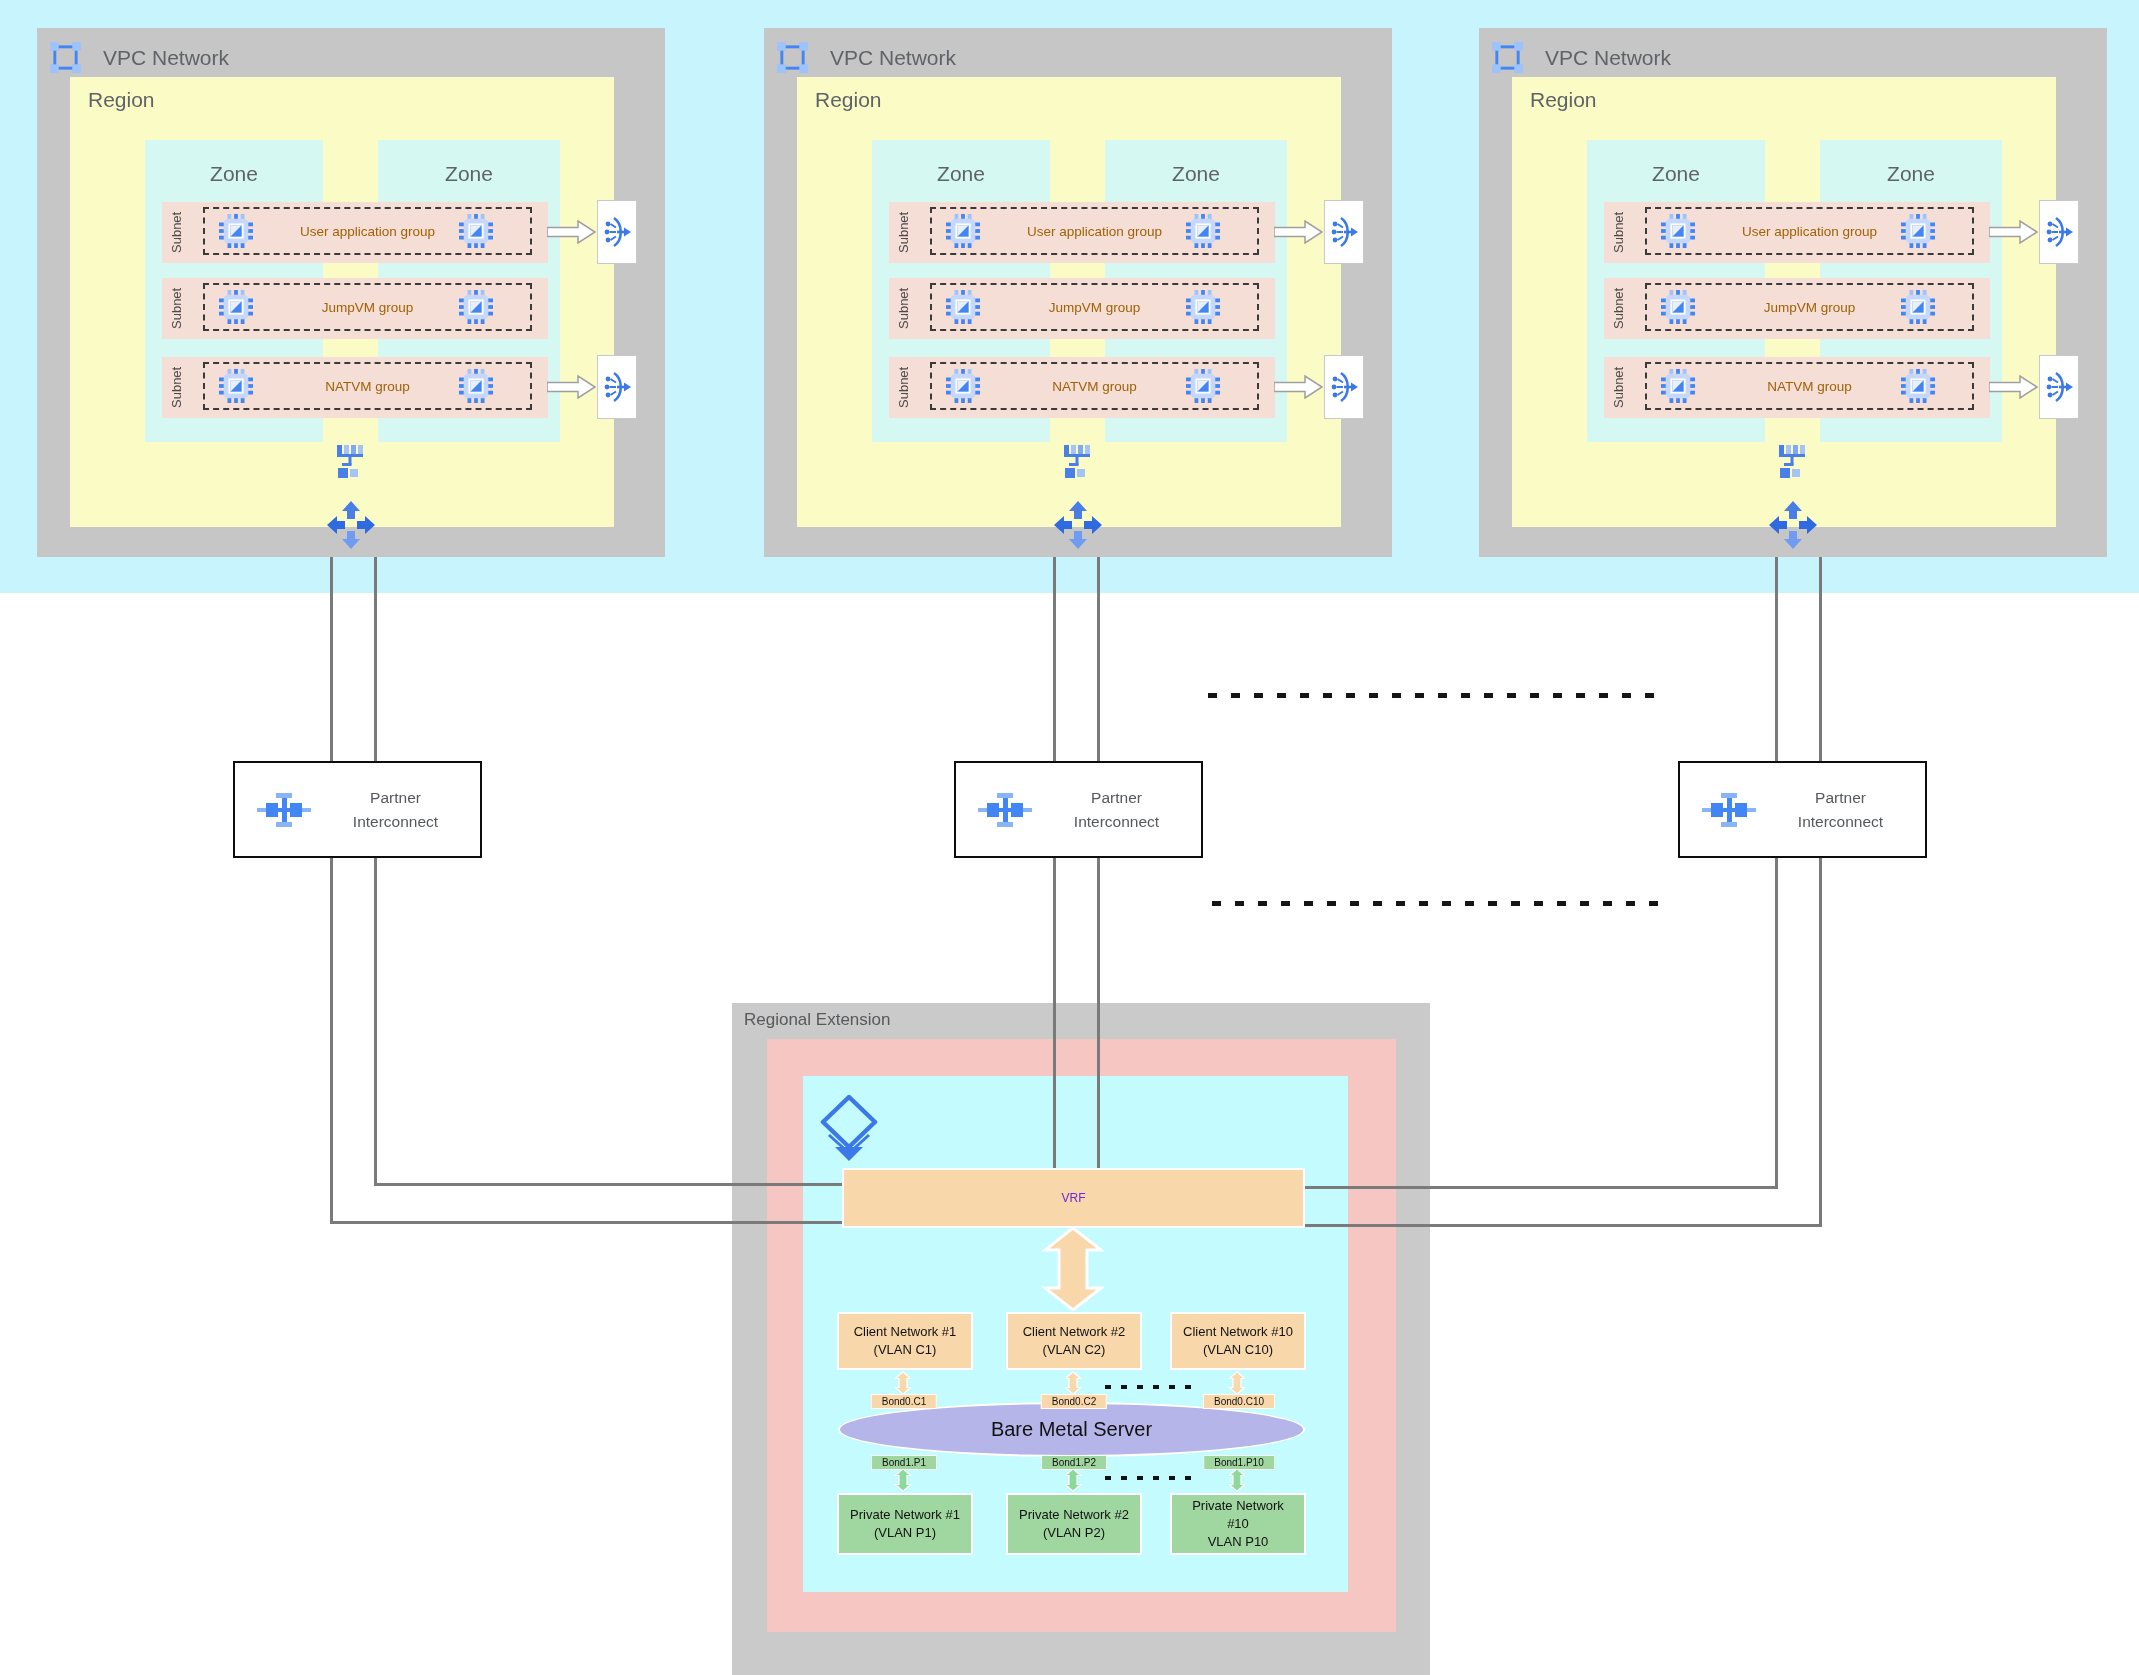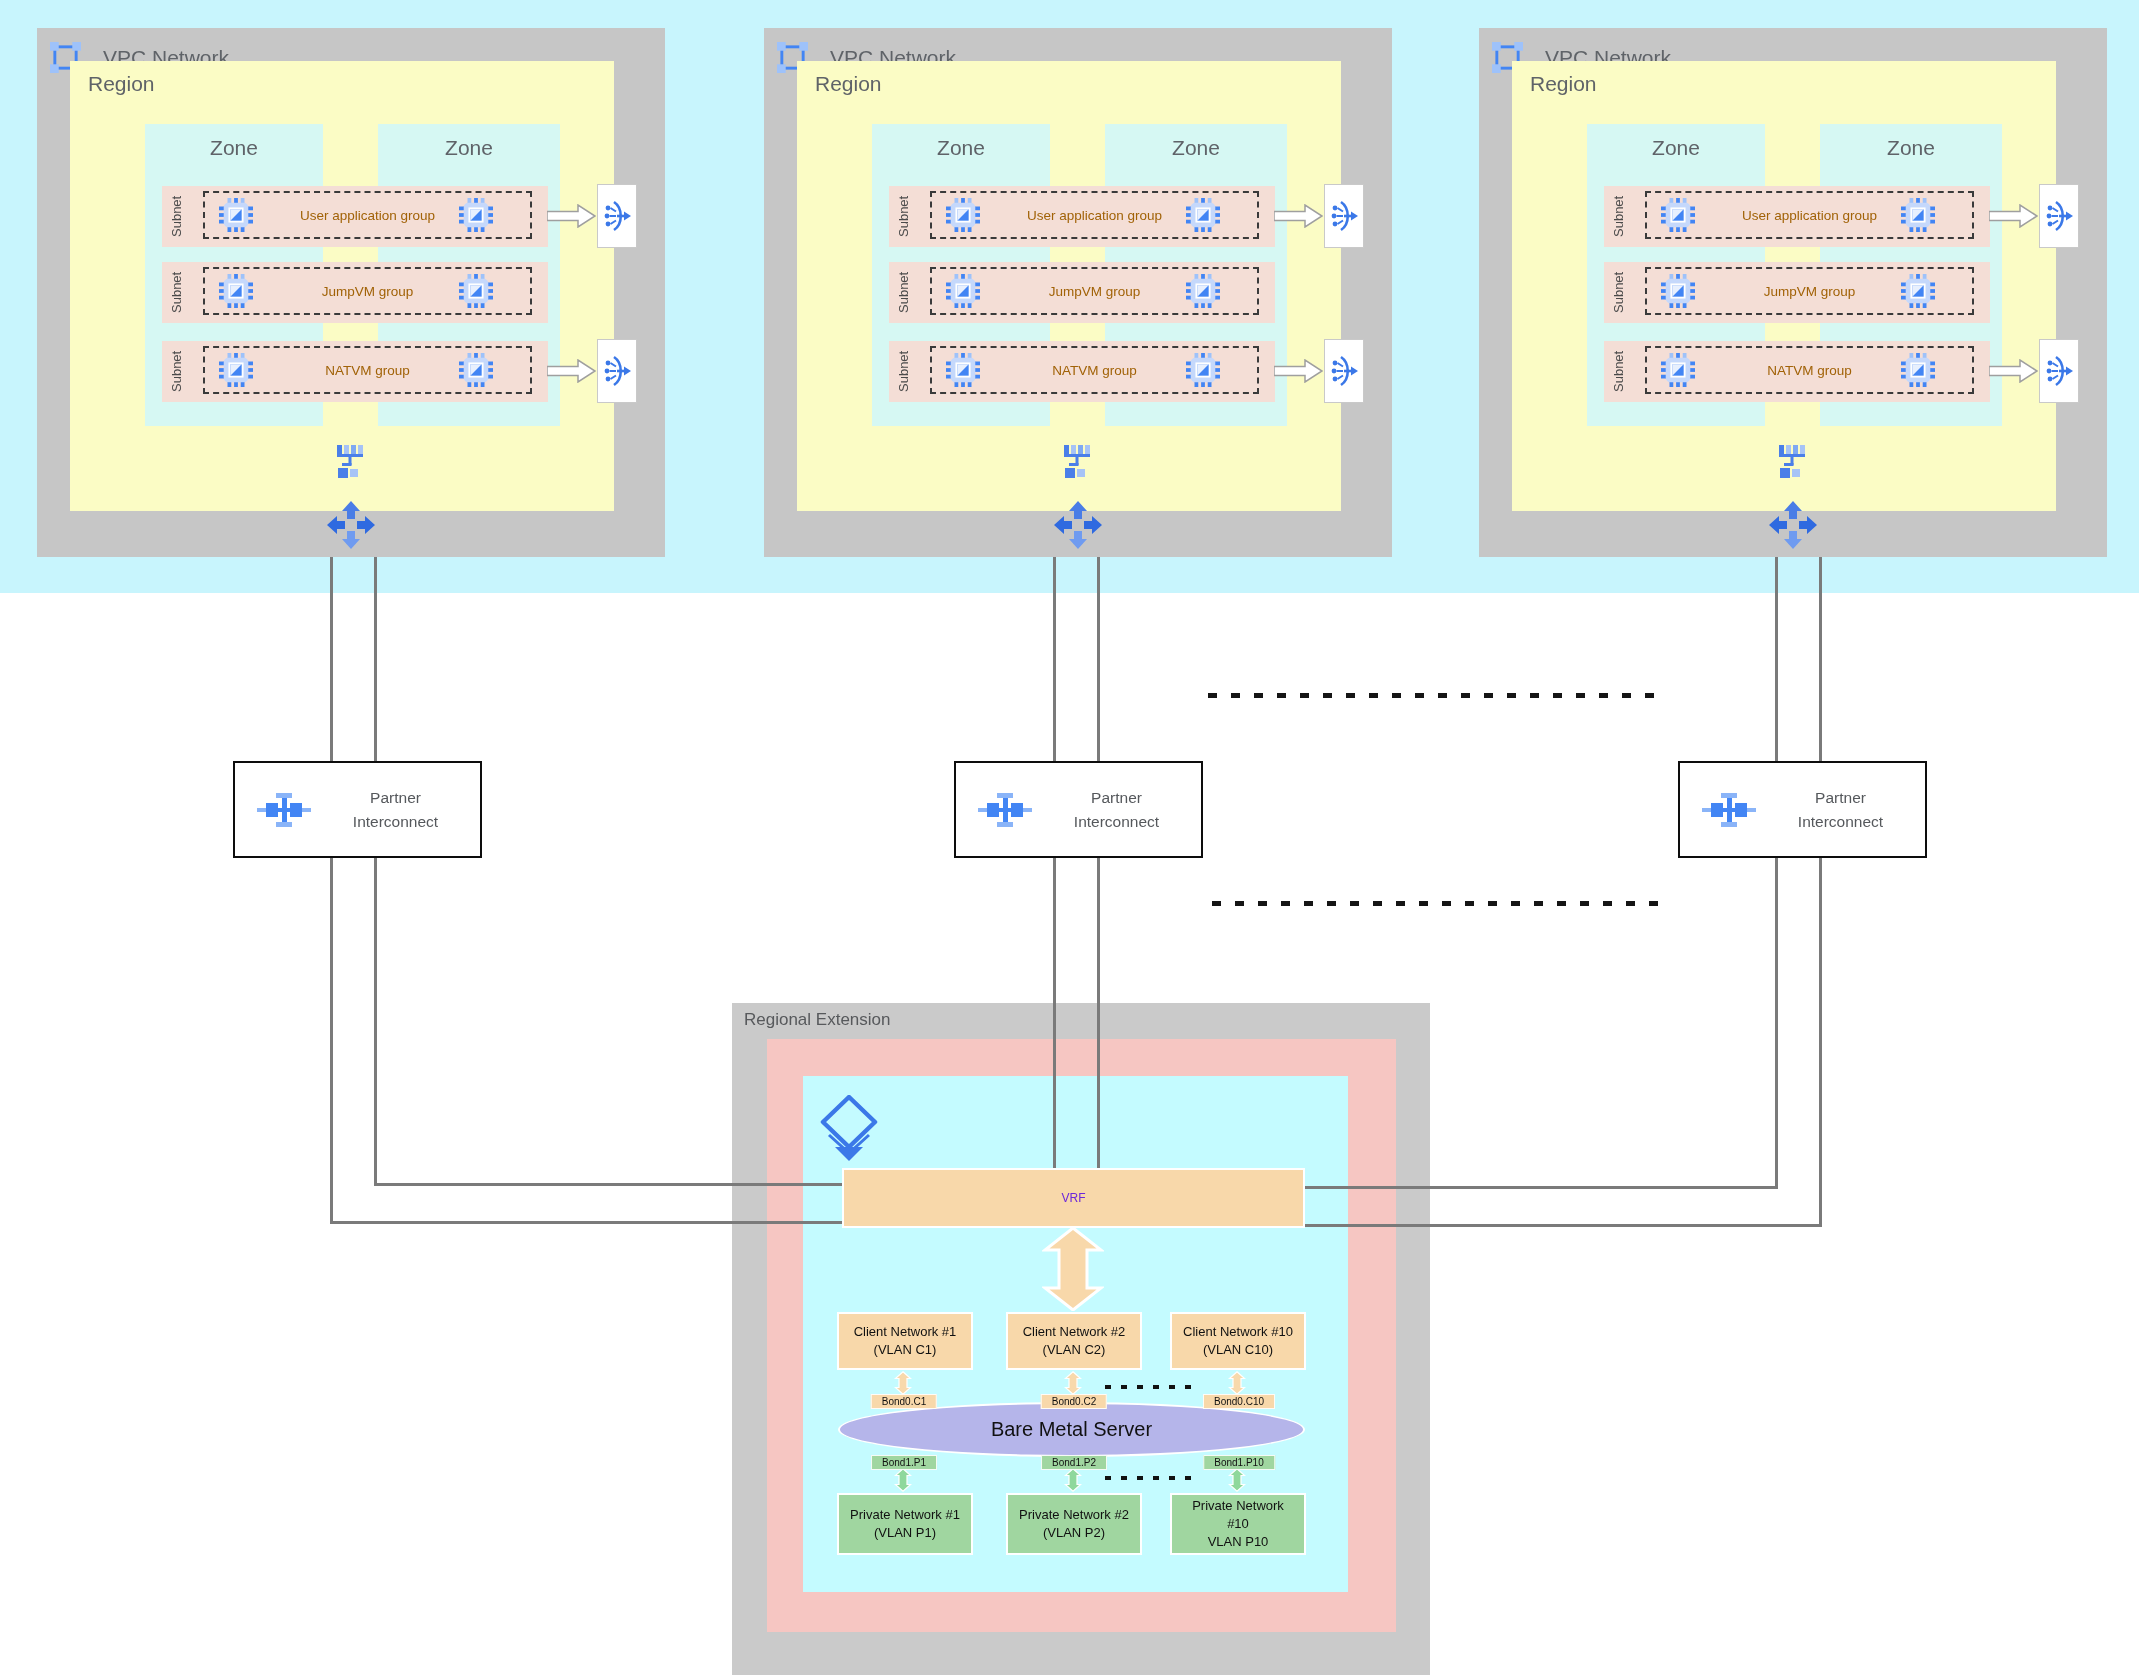--- a/index.html
+++ b/index.html
@@ -4,25 +4,25 @@
 <style>
   html,body{margin:0;padding:0;background:#fff;font-family:"Liberation Sans",sans-serif;}
   #canvas{position:relative;width:2139px;height:1675px;background:var(--page-bg,#fff);overflow:hidden;}
 
   .top-band{position:absolute;left:0;top:0;width:2139px;height:593px;background:var(--top-band,#c8f5fd);z-index:0;}
 
   
   .vpc{position:absolute;top:28px;width:628px;height:529px;background:var(--vpc-gray,#c6c6c6);z-index:5;}
   .vpc-head{position:absolute;top:14px;left:13px;display:flex;align-items:center;gap:22px;}
   .vpc-head .t{font-size:21px;color:var(--title-gray,#5f6368);}
-  .region{position:absolute;left:33px;top:33px;width:544px;height:450px;background:var(--region-yellow,#fbfcc5);}
+  .region{position:absolute;left:33px;top:49px;width:544px;height:450px;background:var(--region-yellow,#fbfcc5);}
   .rlabel{position:absolute;top:11px;left:18px;font-size:21px;color:var(--title-gray,#5f6368);}
   .zone{position:absolute;top:63px;width:178px;height:302px;background:var(--zone-cyan,#d6f8f3);}
   .zone.z1{left:75px}.zone.z2{left:308px;width:182px}
-  .zlabel{text-align:center;margin-top:12px;font-size:21px;color:var(--title-gray,#5f6368);}
+  .zlabel{text-align:center;margin-top:22px;font-size:21px;color:var(--title-gray,#5f6368);}
   .srow{position:absolute;left:92px;width:386px;height:61px;background:var(--subnet-pink,#f4ded6);}
   .srow.r0{top:125px}.srow.r1{top:201px}.srow.r2{top:280px}
   .slabel{position:absolute;left:1px;top:0;height:100%;width:26px;display:flex;align-items:center;justify-content:center;
           writing-mode:vertical-rl;transform:rotate(180deg);font-size:13px;color:#4a4a4a;}
   .igroup{position:absolute;left:41px;top:5px;width:329px;height:48px;border:2px dashed #3a3a3a;box-sizing:border-box;}
   .glabel{position:absolute;inset:0;display:flex;align-items:center;justify-content:center;font-size:13.5px;color:#a16207;}
   .chip{position:absolute;top:5px;width:34px;height:34px;}
   .chip.cl{left:14px}.chip.cr{left:254px}
   .oarr{position:absolute;left:385px;top:18px;width:49px;height:24px;}
   .lb{position:absolute;left:435px;top:-2px;width:40px;height:64px;background:#fff;border:1px solid #c9c9c9;

